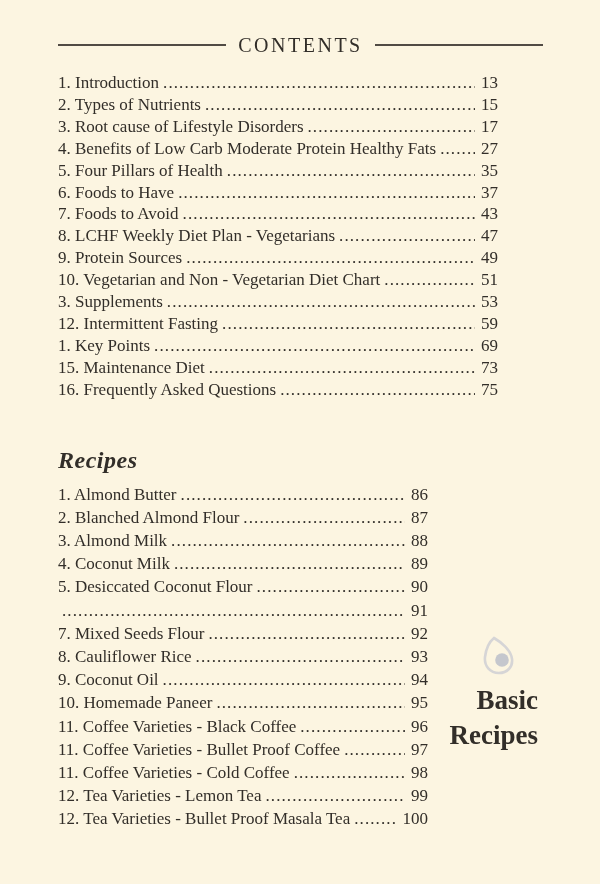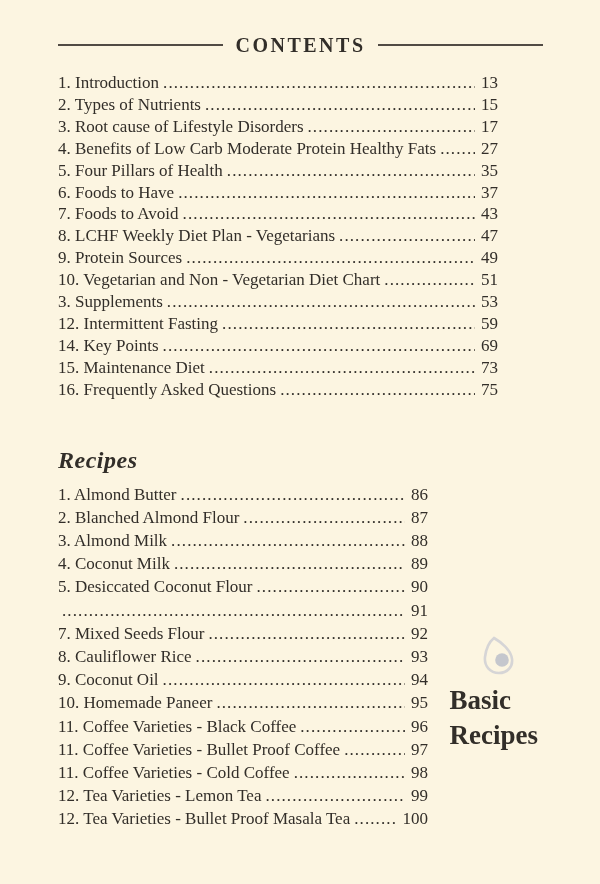--- a/index.html
+++ b/index.html
@@ -23,21 +23,21 @@
   
   .header {
     display: flex;
     align-items: center;
     margin: 34px 57px 0 58px;
     height: 22px;
   }
   .header .rule { flex: 1; height: 2px; background: var(--rule); }
   .page-title {
     font-size: 20px;
-    font-weight: bold;
+    font-weight: normal;
     letter-spacing: 2.5px;
     padding: 0 12px;
     white-space: nowrap;
   }
   
   ul.toc { list-style: none; }
   .toc li {
     display: flex;
     align-items: baseline;
     font-size: 17px;
@@ -73,21 +73,21 @@
     position: absolute;
     left: 480px;
     top: 636px;
     width: 38px;
     height: 40px;
   }
   .side-text {
     position: absolute;
     top: 683px;
     right: 62px;
-    text-align: left;
+    text-align: right;
     font-size: 27px;
     line-height: 35px;
     font-weight: bold;
     white-space: nowrap;
   }
   .side-text span { display: block; }
 </style>
 </head>
 <body>
 
@@ -154,21 +154,21 @@
     <span class="toc-label">3. Supplements</span>
     <span class="toc-dots"></span>
     <span class="toc-page">53</span>
   </li>
       <li class="toc-row">
     <span class="toc-label">12. Intermittent Fasting</span>
     <span class="toc-dots"></span>
     <span class="toc-page">59</span>
   </li>
       <li class="toc-row">
-    <span class="toc-label">14. Key Points</span>
+    <span class="toc-label">1. Key Points</span>
     <span class="toc-dots"></span>
     <span class="toc-page">69</span>
   </li>
       <li class="toc-row">
     <span class="toc-label">15. Maintenance Diet</span>
     <span class="toc-dots"></span>
     <span class="toc-page">73</span>
   </li>
       <li class="toc-row">
     <span class="toc-label">16. Frequently Asked Questions</span>

